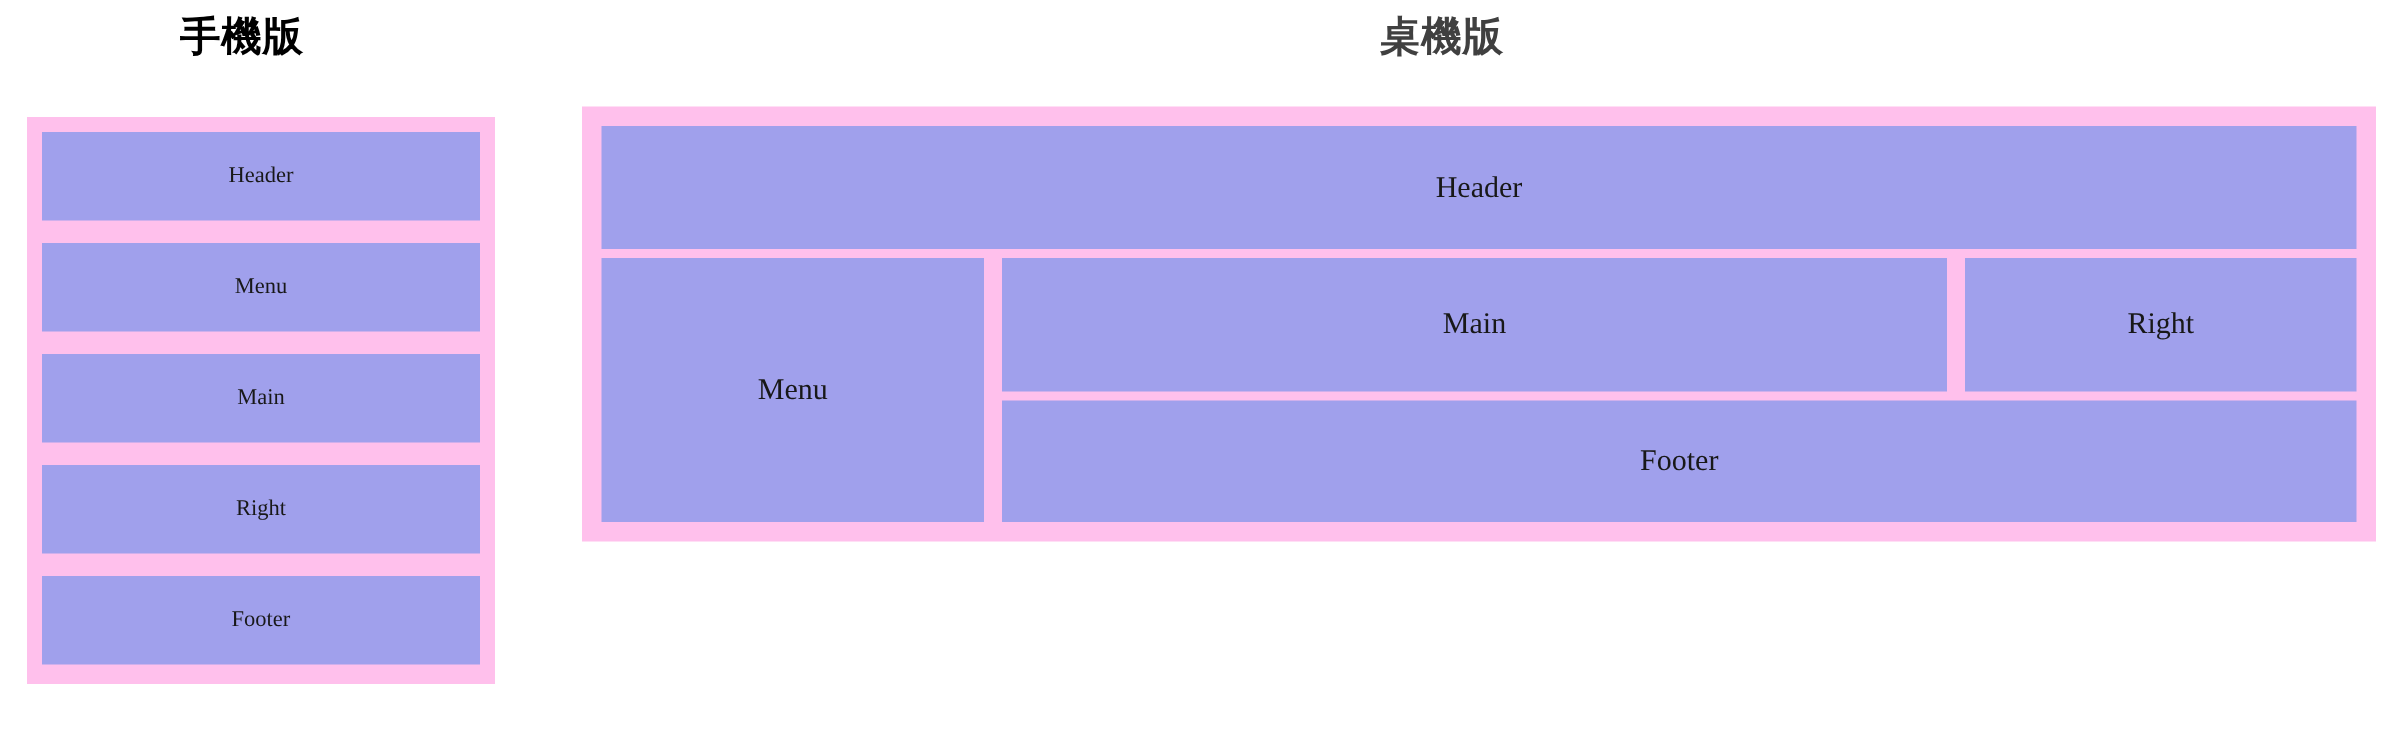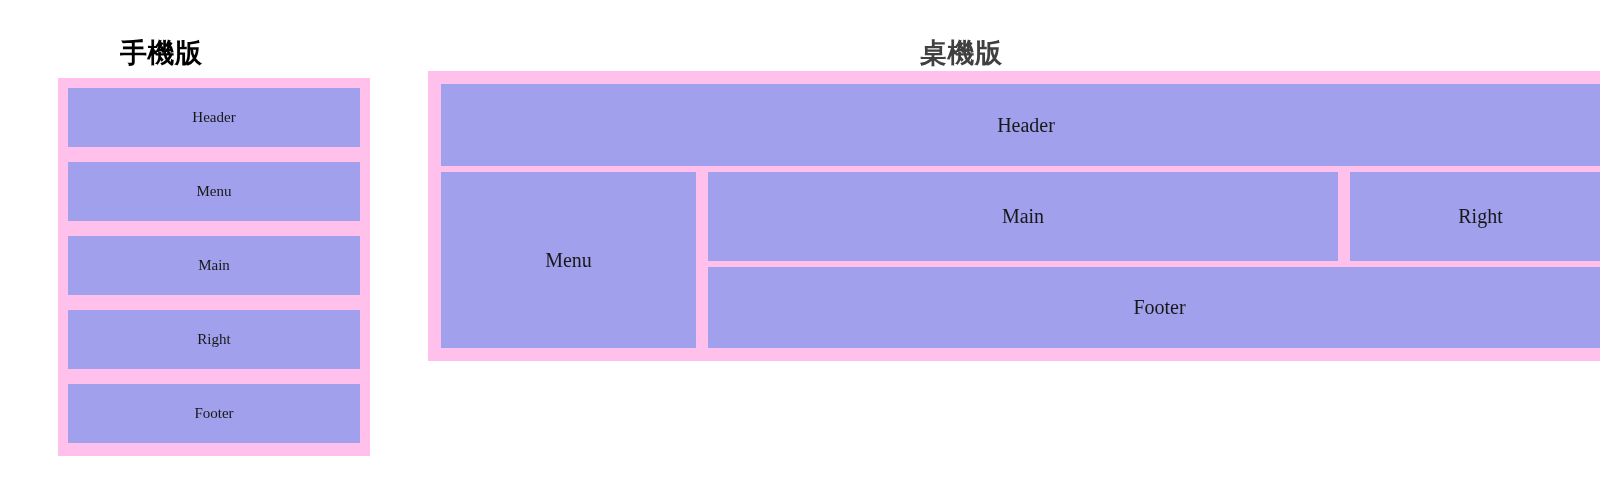--- a/index.html
+++ b/index.html
@@ -20,31 +20,29 @@
   .title {
     position: absolute;
     top: 8px;
     font-family: "DejaVu Sans", "Liberation Sans", sans-serif;
     font-weight: bold;
     font-size: 27px;
     line-height: 34px;
     color: #000000;
     white-space: nowrap;
     letter-spacing: 0.5px;
-    margin-top: 28px;
   }
   #title-mobile  { left: 120px; }
   #title-desktop { left: 920px; }
 
   
   .wrap {
     position: absolute;
     background: var(--pink);
     box-sizing: border-box;
-    margin-left: 40px;
   }
   .cell {
     position: absolute;
     background: var(--purple);
     box-sizing: border-box;
     display: flex;
     align-items: center;
     justify-content: center;
     font-family: "Liberation Serif", "DejaVu Serif", serif;
     color: #181818;

